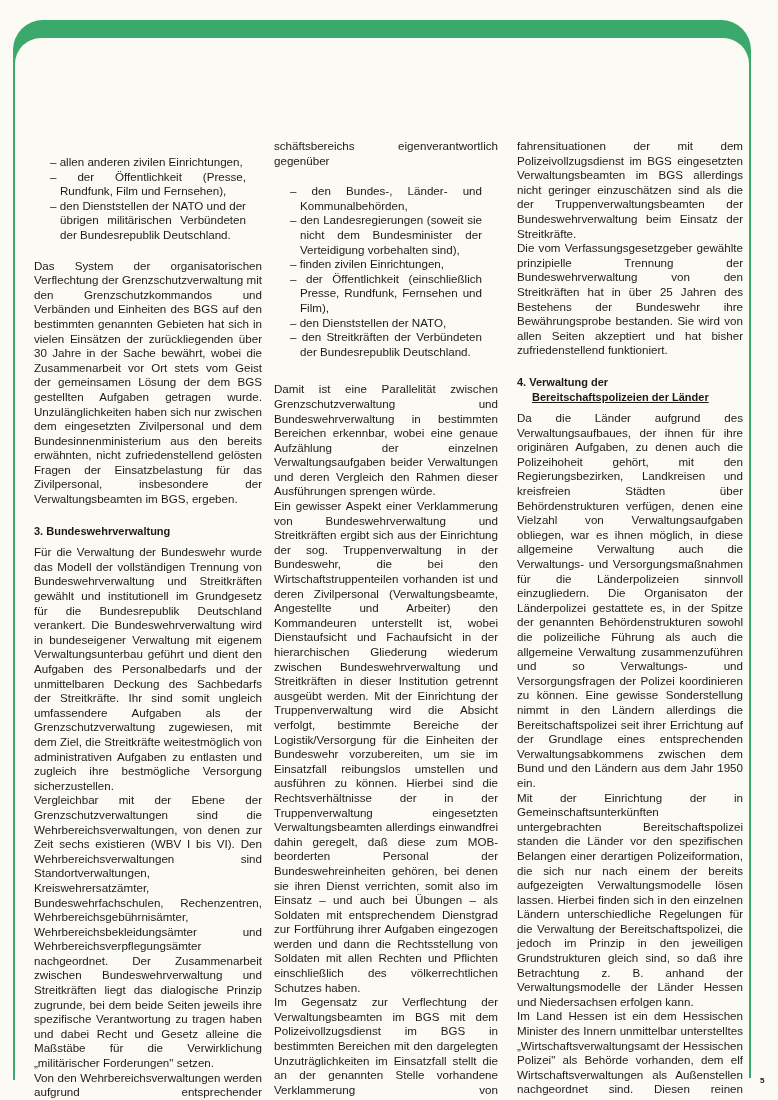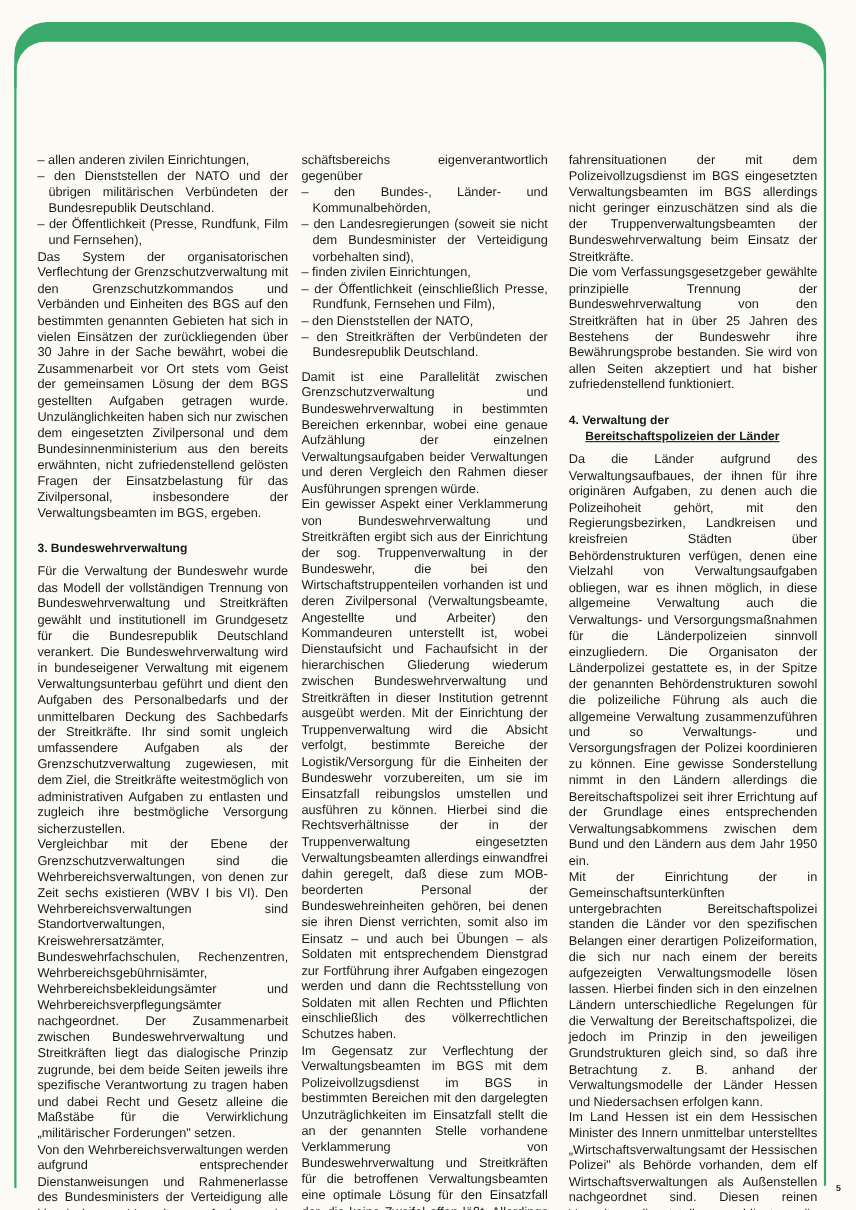--- a/index.html
+++ b/index.html
@@ -10,40 +10,40 @@
   .frame-inner { position:absolute; left:15px; top:38px; width:734px; height:60px;
                  background:#fbfaf4; border-radius:26px 26px 0 0; }
   .frame-left { position:absolute; left:13px; top:60px; width:2px; height:1020px; background:#3aa96b; }
   .frame-right { position:absolute; left:749px; top:60px; width:2px; height:1018px; background:#3aa96b; }
   .col { position:absolute; top:139px; font-size:11.6px; line-height:14.6px; text-align:justify;
          hyphens:none; }
   .c1 { left:34px; width:228px; }
   .c2 { left:274px; width:224px; }
   .c3 { left:517px; width:226px; }
   .col p { margin:0; }
-  .col ul { list-style:none; margin:0; padding:0; }
+  .col ul { list-style:none; margin:16px; padding:0; }
   .col li { padding-left:10px; text-indent:-10px; }
   .col h2 { font-size:11px; font-weight:bold; margin:17px 0 7px 0; line-height:14.6px; text-align:left; }
   .col h2 .sub { display:block; padding-left:15px;text-decoration:underline; }
   .gap { height:7px; }
   .page-num { position:absolute; left:760px; top:1076px; font-size:8px; font-weight:bold; }
 </style>
 </head>
 <body>
 
 <div class="frame-band"></div>
 <div class="frame-inner"></div>
 <div class="frame-left"></div>
 <div class="frame-right"></div>
 
 <div class="col c1">
   <ul>
     <li>– allen anderen zivilen Einrichtungen,</li>
+    <li>– der Öffentlichkeit (Presse, Rundfunk, Film und Fernsehen),</li>
     <li>– den Dienststellen der NATO und der übrigen militärischen Verbündeten der Bundesrepublik Deutschland.</li>
-    <li>– der Öffentlichkeit (Presse, Rundfunk, Film und Fernsehen),</li>
   </ul>
   <p>Das System der organisatorischen Verflechtung der Grenzschutzverwaltung mit den Grenzschutzkommandos und Verbänden und Einheiten des BGS auf den bestimmten genannten Gebieten hat sich in vielen Einsätzen der zurückliegenden über 30 Jahre in der Sache bewährt, wobei die Zusammenarbeit vor Ort stets vom Geist der gemeinsamen Lösung der dem BGS gestellten Aufgaben getragen wurde. Unzulänglichkeiten haben sich nur zwischen dem eingesetzten Zivilpersonal und dem Bundesinnenministerium aus den bereits erwähnten, nicht zufriedenstellend gelösten Fragen der Einsatzbelastung für das Zivilpersonal, insbesondere der Verwaltungsbeamten im BGS, ergeben.</p>
   <h2>3. Bundeswehrverwaltung</h2>
   <p>Für die Verwaltung der Bundeswehr wurde das Modell der vollständigen Trennung von Bundeswehrverwaltung und Streitkräften gewählt und institutionell im Grundgesetz für die Bundesrepublik Deutschland verankert. Die Bundeswehrverwaltung wird in bundeseigener Verwaltung mit eigenem Verwaltungsunterbau geführt und dient den Aufgaben des Personalbedarfs und der unmittelbaren Deckung des Sachbedarfs der Streitkräfte. Ihr sind somit ungleich umfassendere Aufgaben als der Grenzschutzverwaltung zugewiesen, mit dem Ziel, die Streitkräfte weitestmöglich von administrativen Aufgaben zu entlasten und zugleich ihre bestmögliche Versorgung sicherzustellen.</p>
   <p>Vergleichbar mit der Ebene der Grenzschutzverwaltungen sind die Wehrbereichsverwaltungen, von denen zur Zeit sechs existieren (WBV I bis VI). Den Wehrbereichsverwaltungen sind Standortverwaltungen, Kreiswehrersatzämter, Bundeswehrfachschulen, Rechenzentren, Wehrbereichsgebührnisämter, Wehrbereichsbekleidungsämter und Wehrbereichsverpflegungsämter nachgeordnet. Der Zusammenarbeit zwischen Bundeswehrverwaltung und Streitkräften liegt das dialogische Prinzip zugrunde, bei dem beide Seiten jeweils ihre spezifische Verantwortung zu tragen haben und dabei Recht und Gesetz alleine die Maßstäbe für die Verwirklichung „militärischer Forderungen" setzen.</p>
   <p>Von den Wehrbereichsverwaltungen werden aufgrund entsprechender Dienstanweisungen und Rahmenerlasse des Bundesministers der Verteidigung alle klassischen Verwaltungsaufgaben im Bereich der Bundeswehr wahrgenommen. Sie vertreten die Angelegenheiten ihres Ge-</p>
 </div>
 
 <div class="col c2">
   <p>schäftsbereichs eigenverantwortlich gegenüber</p>

